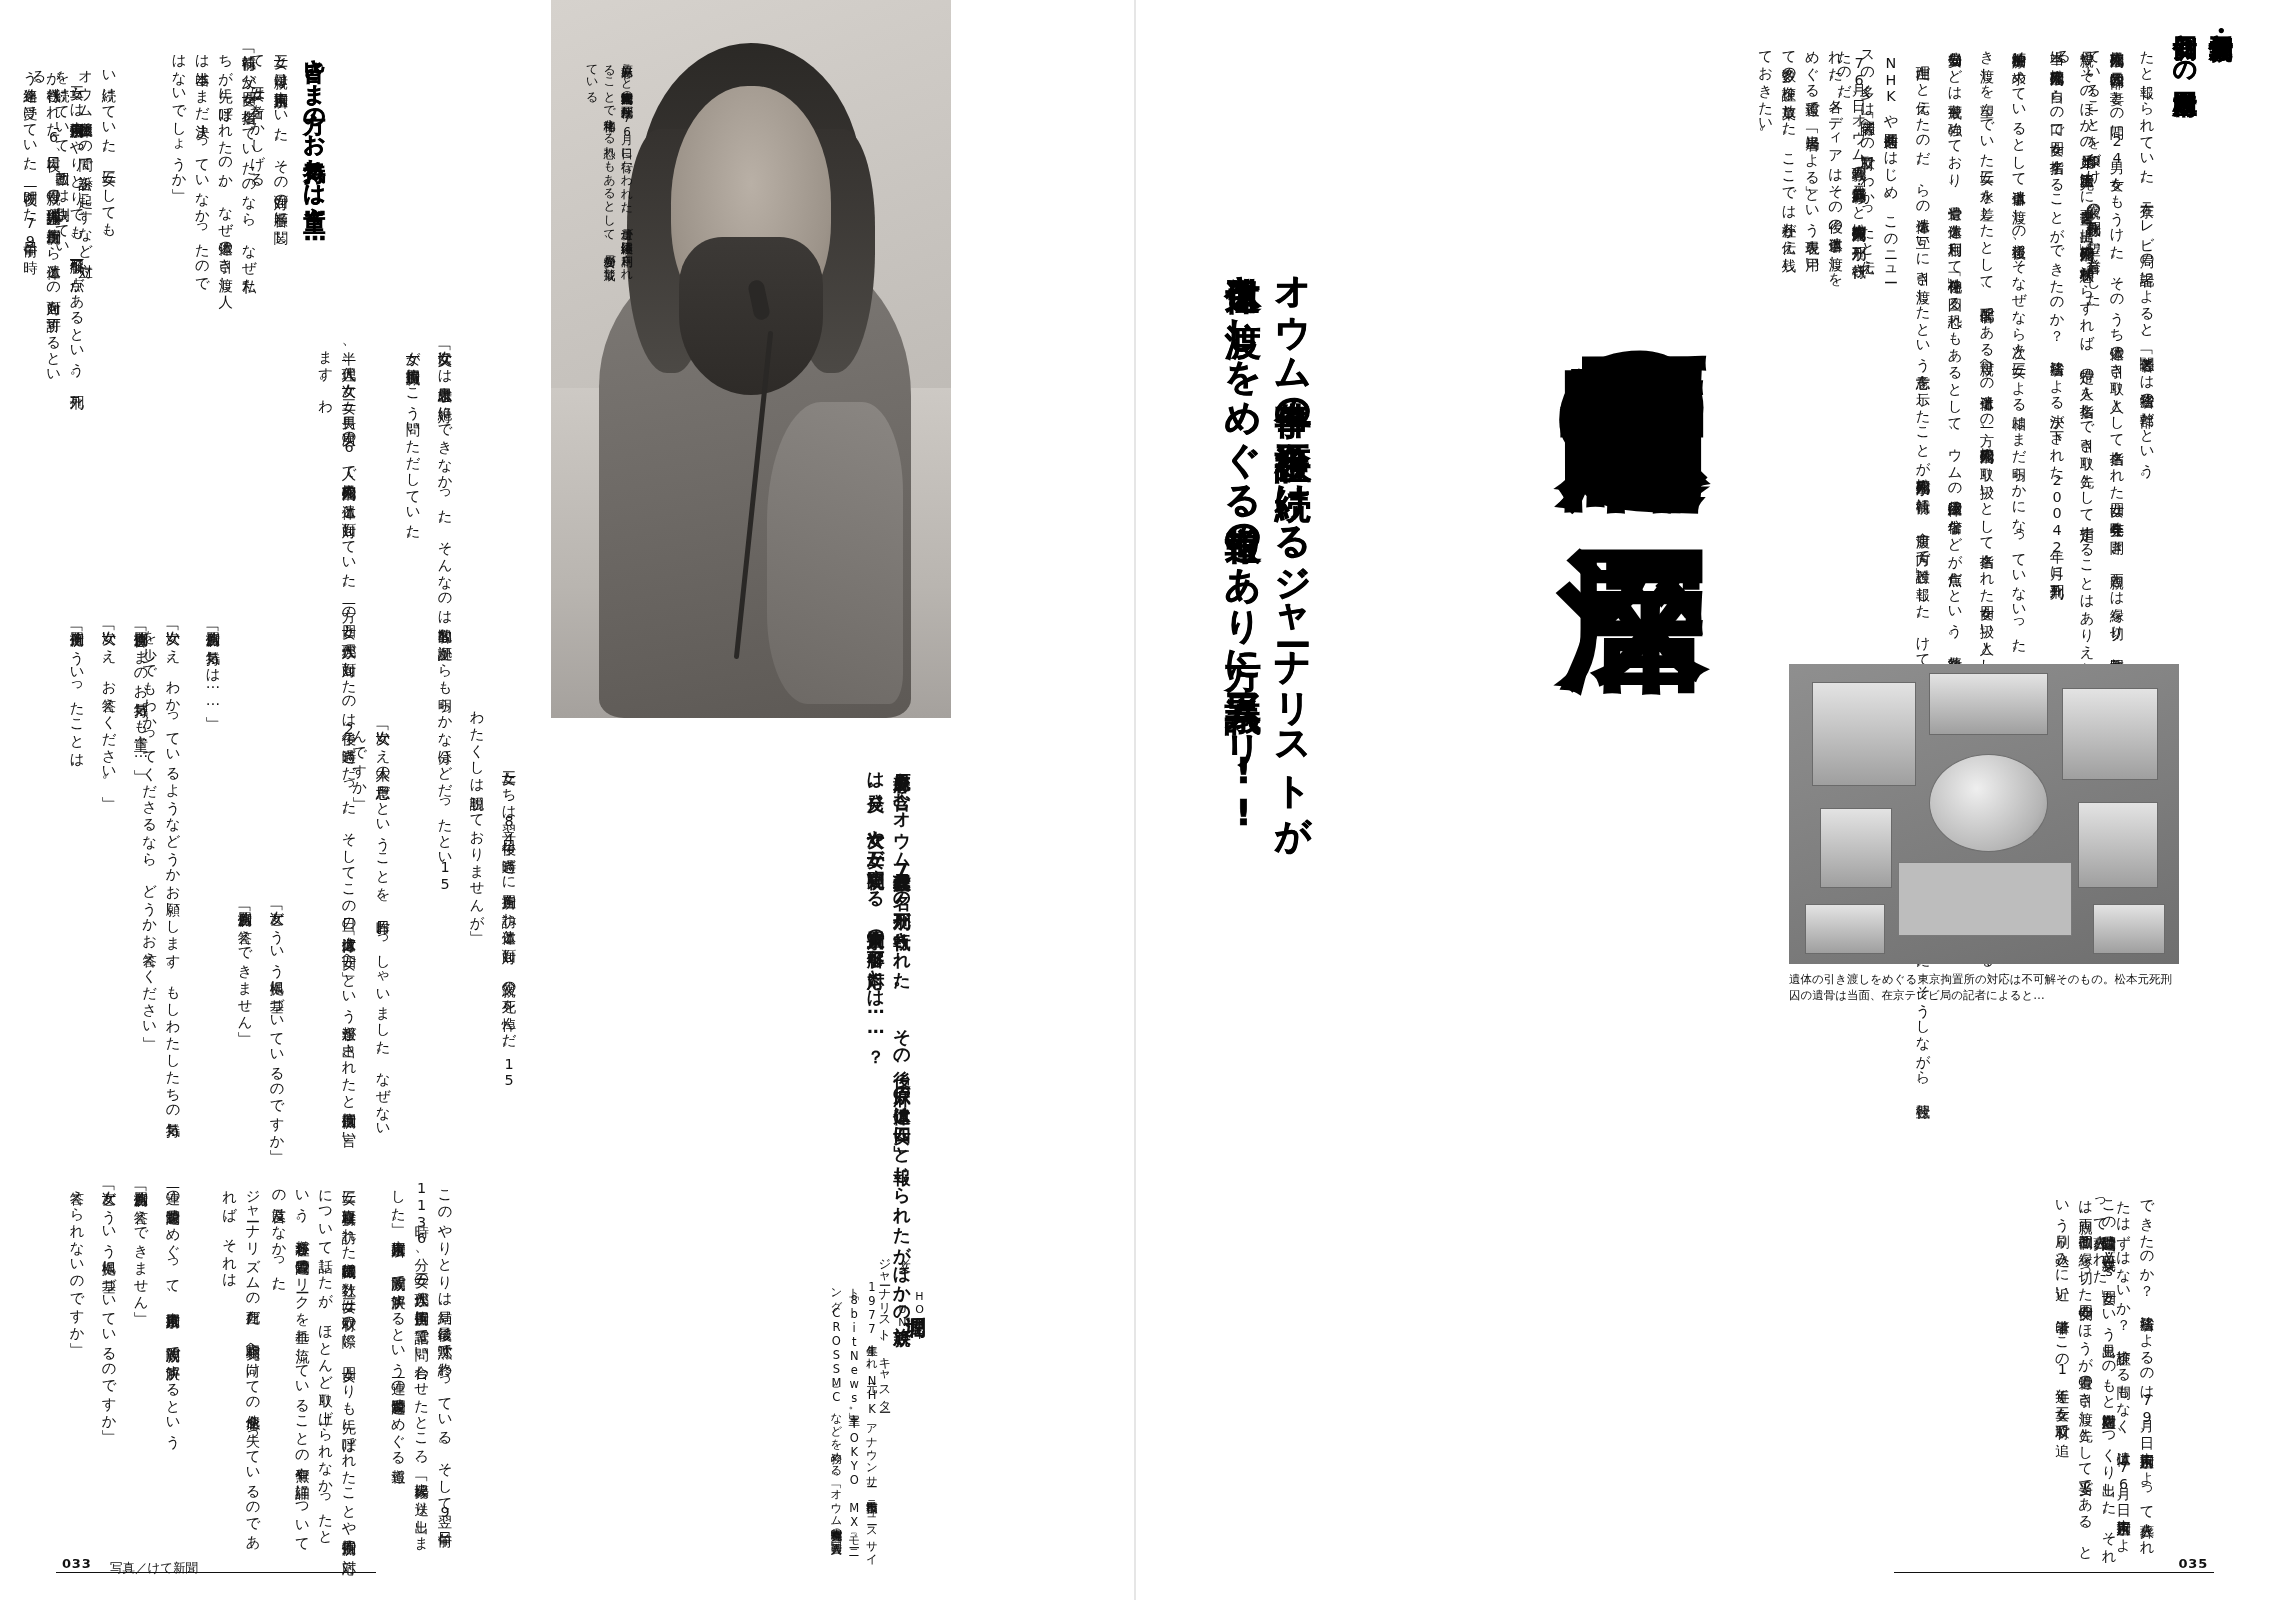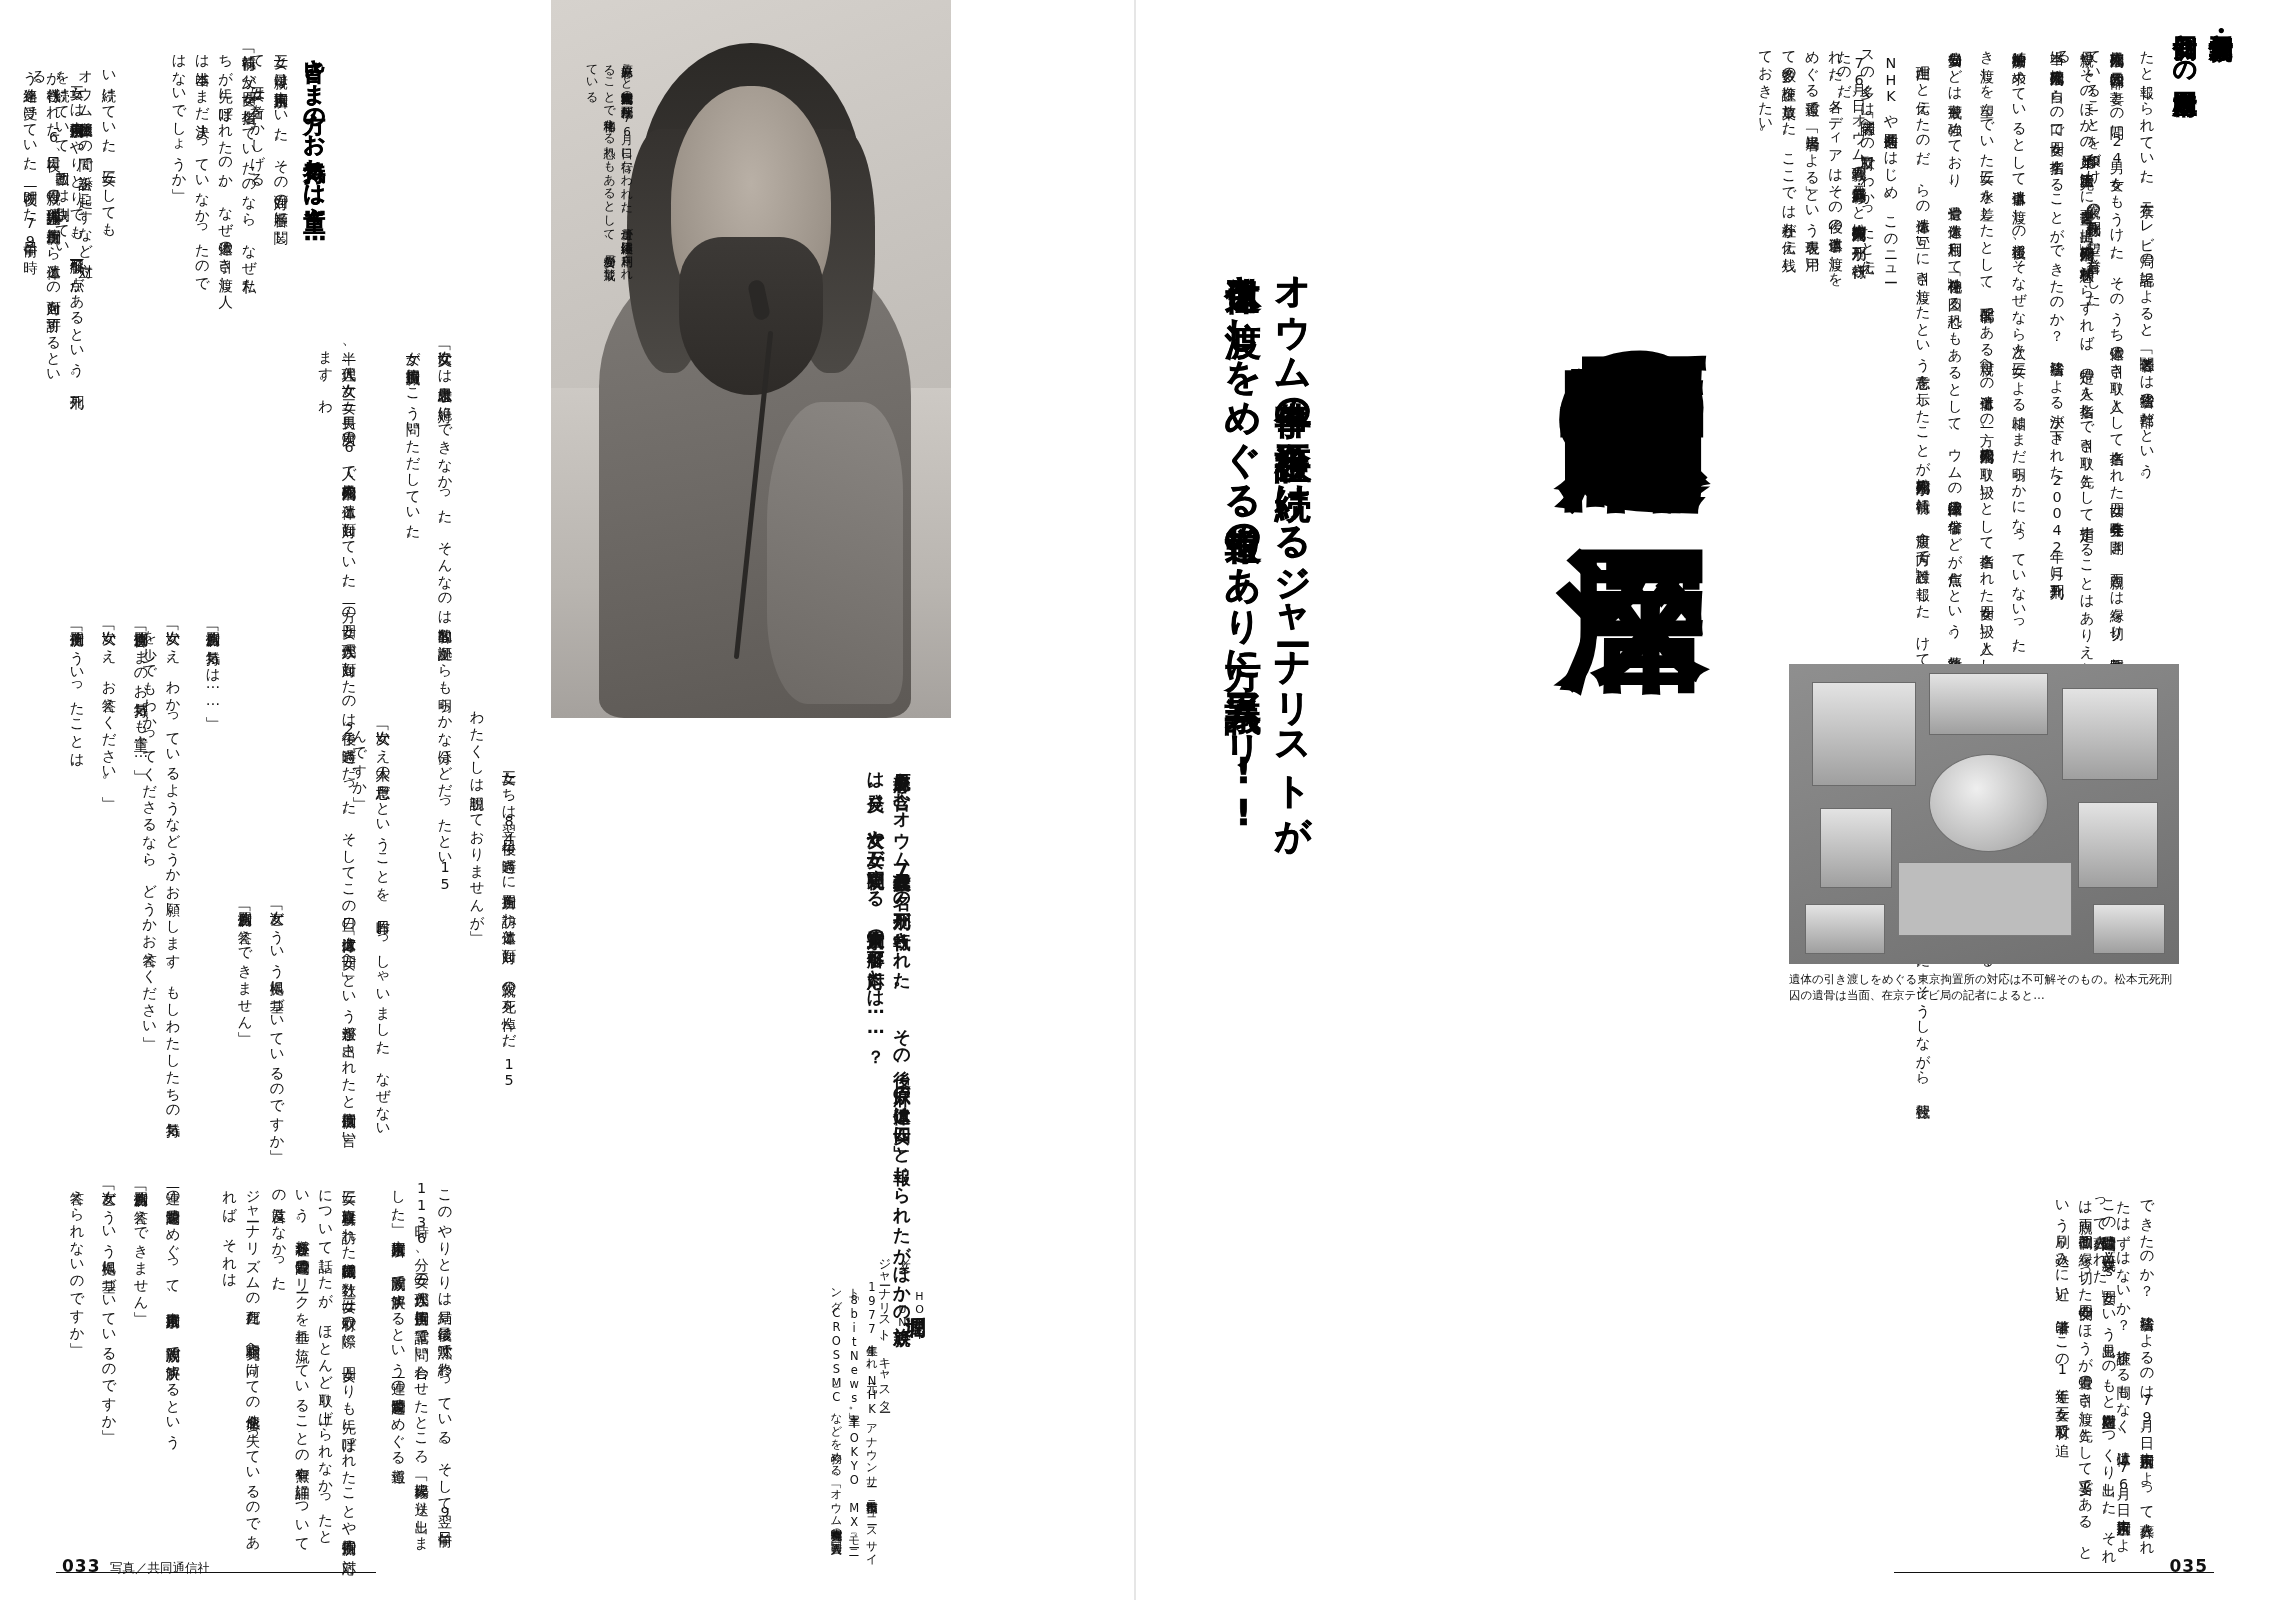--- a/index.html
+++ b/index.html
@@ -204,21 +204,21 @@
     position: absolute; background: #bdbdbd; border: 1px solid #7a7a7a;
   }
   .prison .rnd {
     position: absolute; border-radius: 50%;
     background: radial-gradient(circle at 40% 35%, #efefef 0%, #b5b5b5 70%, #8d8d8d 100%);
     border: 1px solid #6f6f6f;
   }
   
   .folio {
     position: absolute;
-    font-size: 17px;
+    font-size: 13px;
     font-weight: 700;
     color: #111;
     letter-spacing: 0.06em;
   }
   .credit {
     position: absolute;
     font-size: 12.5px;
     color: #111;
   }
   .footrule {
@@ -323,17 +323,17 @@
   <div class="vtext body-col" style="position:absolute; left:336px; top:1180px; height:370px; width:24px;">三女に直接取材に訪れた報道機関は数社。三女は取材の際に、四女よりも先に呼ばれたことや拘置所側の対応について話したが、ほとんど取り上げられなかったという。報道各社が遺骨問題のリークを垂れ流していることの有無や詳細についての言及はなかった。</div>
   <div class="vtext body-col" style="position:absolute; left:240px; top:1180px; height:370px; width:24px;">ジャーナリズムの自死だ。真相究明へ向けての使命感を失っているのであれば、それは</div>
 
   <div class="vtext body-col" style="position:absolute; left:160px; top:1180px; height:370px; width:24px;">一連の遺骨問題をめぐって、東京拘置所は、親族間で解決するという</div>
   <div class="vtext body-col" style="position:absolute; left:128px; top:1180px; height:370px; width:24px;">拘置所側「お答えできません」</div>
   <div class="vtext body-col" style="position:absolute; left:96px; top:1180px; height:370px; width:24px;">次女「どういう根拠に基づいているのですか」</div>
   <div class="vtext body-col" style="position:absolute; left:64px; top:1180px; height:370px; width:24px;">答えられないのですか」</div>
 
   <div class="footrule" style="left:56px; top:1572px; width:320px;"></div>
   <div class="folio" style="left:62px; top:1556px;">033</div>
-  <div class="credit" style="left:110px; top:1560px;">写真／共同通信社</div>
+  <div class="credit" style="left:110px; top:1560px;">写真／けて新聞</div>
 
   <div class="footrule" style="right:56px; top:1572px; width:320px;"></div>
   <div class="folio" style="right:62px; top:1556px;">035</div>
 </div>
 
 </body></html>

